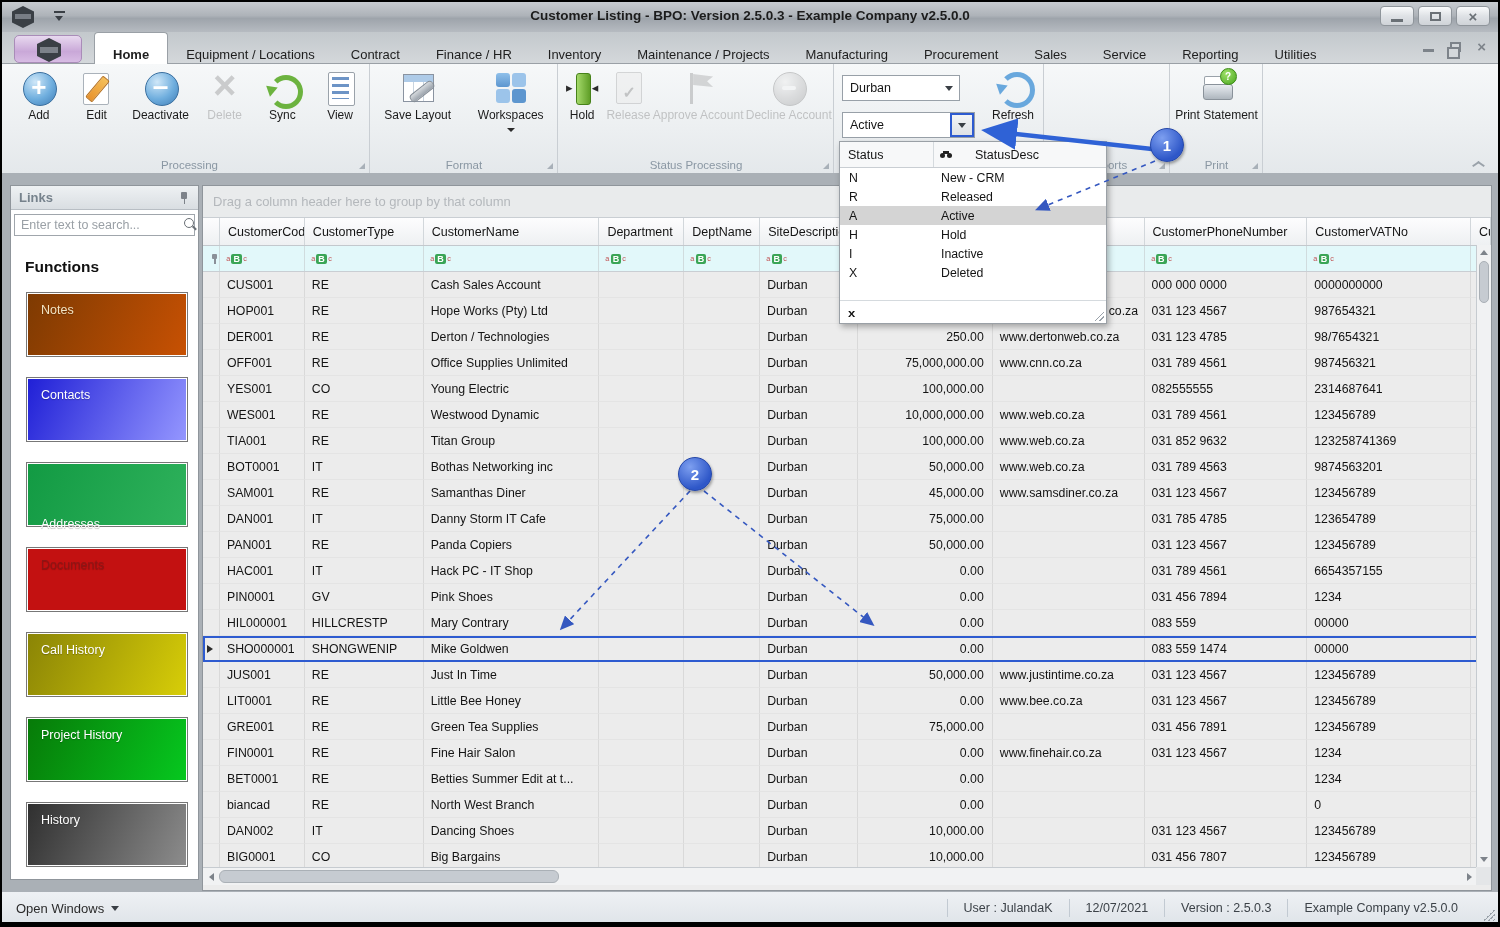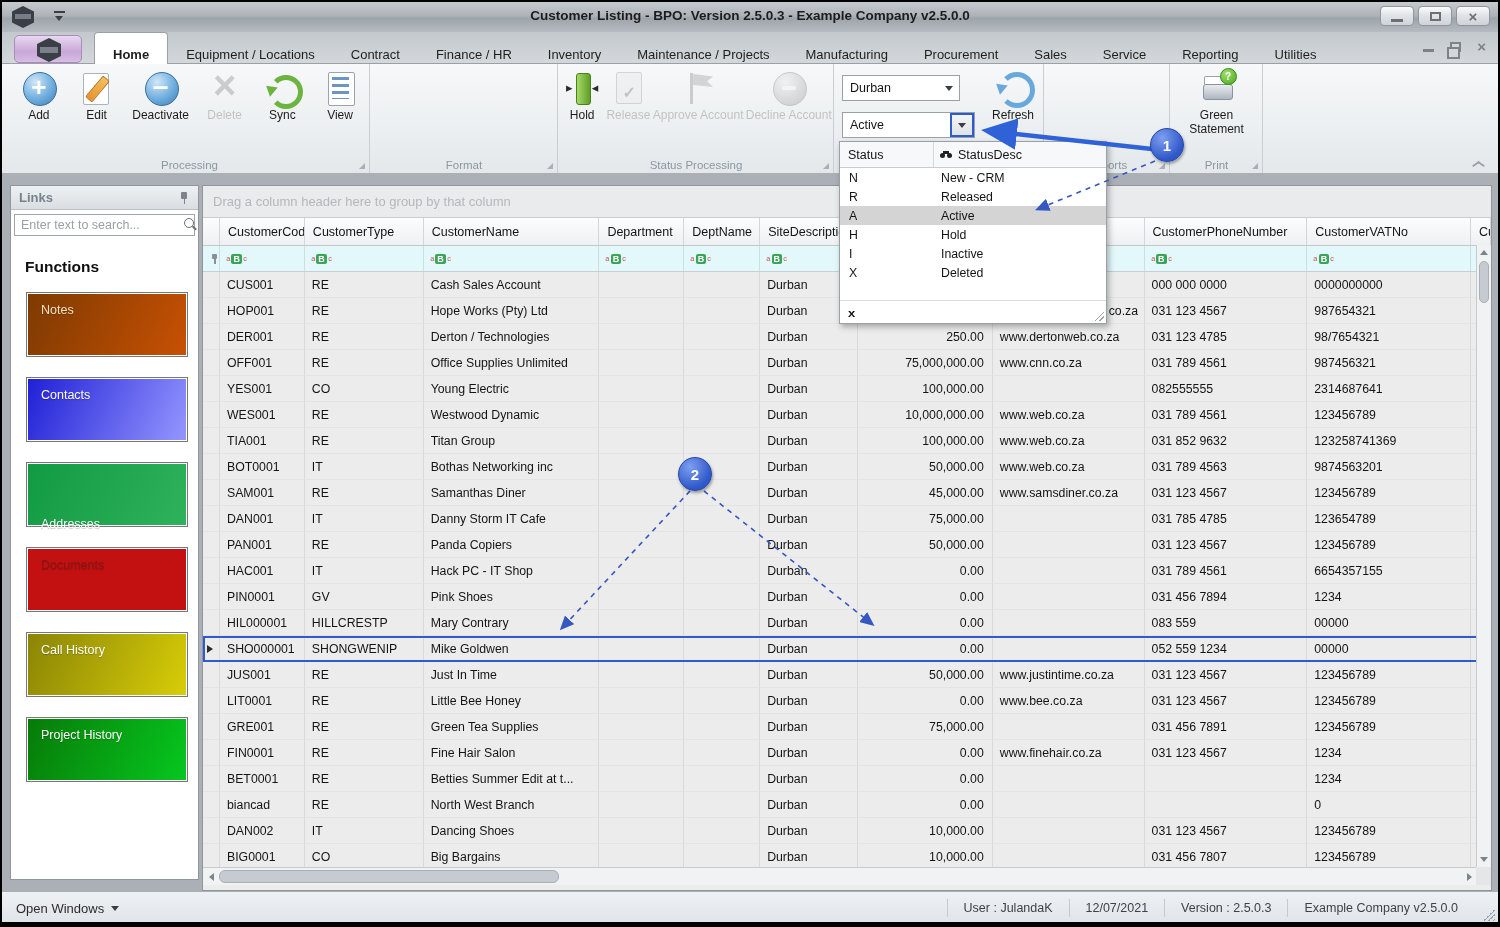--- a/index.html
+++ b/index.html
@@ -173,21 +173,21 @@
   .ow::after { content:""; border-left:4.5px solid transparent; border-right:4.5px solid transparent; border-top:5px solid #3a3f45; }
   .sb-right { margin-left:auto; display:flex; align-items:center; height:100%; padding-right:24px; }
   .sb-seg { padding:0 16px; font-size:12.5px; color:#3c4248; border-left:1px solid #c2cad2; height:18px; display:flex; align-items:center; }
   .sb-grip { position:absolute; right:3px; bottom:3px; width:12px; height:12px;
     background:linear-gradient(135deg, transparent 50%, #9aa2aa 50% 55%, transparent 55% 70%, #9aa2aa 70% 75%, transparent 75% 90%, #9aa2aa 90% 95%, transparent 95%); }
 
   
   .dropdown { position:absolute; left:837px; top:139px; width:268px; height:183px; background:#fff; border:1px solid #9aa0a6; box-shadow:2px 3px 6px rgba(0,0,0,.3); z-index:40; }
   .dd-head { display:flex; height:26px; border-bottom:1px solid #c9ced3; background:#f7f8f9; }
   .dd-h1 { width:94px; border-right:1px solid #d5dade; display:flex; align-items:center; padding-left:8px; font-size:12.5px; color:#141414; }
-  .dd-h2 { flex:1; display:flex; align-items:center; gap:5px; padding-left:6px; font-size:12.5px; color:#141414; }
+  .dd-h2 { flex:1; display:flex; align-items:center; gap:22px; padding-left:6px; font-size:12.5px; color:#141414; }
   .binoc-icon { position:relative; width:13px; height:10px; }
   .binoc-icon::before { content:""; position:absolute; left:0; top:3px; width:5px; height:5px; background:#222; border-radius:50%; box-shadow:7px 0 0 #222; }
   .binoc-icon::after { content:""; position:absolute; left:3px; top:1px; width:6px; height:3px; background:#222; }
   #drows { }
   .drow { display:flex; height:19px; font-size:12.3px; color:#141414; }
   .drow.sel { background:#d4d4d4; }
   .dd-c1 { width:94px; padding-left:9px; display:flex; align-items:center; }
   .dd-c2 { flex:1; padding-left:7px; display:flex; align-items:center; }
   .dd-footer { position:absolute; left:0; bottom:0; width:100%; height:23px; border-top:1px solid #d5dade; display:flex; align-items:center; }
   .dd-clear { margin-left:8px; font-size:13px; font-weight:bold; color:#111; transform:scaleY(.9); }
@@ -275,20 +275,31 @@
             </div>
             <div class="rbtn">
               <span class="ico i-view-icon"></span>
               <span class="rlabel">View</span>
             </div>
           </div>
           <div class="rg-label">Processing</div>
           <span class="rg-launcher"></span>
         </div>
         <div class="rgroup rg1">
+          <div class="rg-buttons">
+            <div class="rbtn">
+              <span class="ico i-save-layout-icon"></span>
+              <span class="rlabel">Save Layout</span>
+            </div>
+            <div class="rbtn">
+              <span class="ico i-workspaces-icon"></span>
+              <span class="rlabel">Workspaces</span>
+              <span class="dd-caret"></span>
+            </div>
+          </div>
           <div class="rg-label">Format</div>
           <span class="rg-launcher"></span>
         </div>
         <div class="rgroup rg2">
           <div class="rg-buttons">
             <div class="rbtn">
               <span class="ico i-hold-icon"></span>
               <span class="rlabel">Hold</span>
             </div>
             <div class="rbtn disabled">
@@ -308,21 +319,21 @@
           <span class="rg-launcher"></span>
         </div>
         <div class="rgroup rg3">
           <div class="rg-label">Reports</div>
           <span class="rg-launcher"></span>
         </div>
         <div class="rgroup rg4">
           <div class="rg-buttons">
             <div class="rbtn">
               <span class="ico i-print-statement-icon"></span>
-              <span class="rlabel">Green Statement</span>
+              <span class="rlabel">Print Statement</span>
             </div>
           </div>
           <div class="rg-label">Print</div>
           <span class="rg-launcher"></span>
         </div>
       </div>
 
     <div class="rgroup rg-combos">
       <div class="combo combo-durban">
         <span class="combo-text">Durban</span>
@@ -364,20 +375,23 @@
             <span class="tile-label" style="color: rgb(255, 255, 255); margin-top: 44px;">Addresses</span>
           </div>
           <div class="tile" style="background: linear-gradient(115deg, rgb(195, 17, 17), rgb(195, 17, 17));">
             <span class="tile-label" style="color: rgb(140, 22, 22);">Documents</span>
           </div>
           <div class="tile" style="background: linear-gradient(115deg, rgb(138, 132, 6), rgb(216, 206, 8));">
             <span class="tile-label" style="color: rgb(255, 255, 255);">Call History</span>
           </div>
           <div class="tile" style="background: linear-gradient(115deg, rgb(7, 122, 8), rgb(6, 200, 31));">
             <span class="tile-label" style="color: rgb(255, 255, 255);">Project History</span>
+          </div>
+          <div class="tile" style="background: linear-gradient(115deg, rgb(47, 47, 47), rgb(141, 141, 141));">
+            <span class="tile-label" style="color: rgb(255, 255, 255);">History</span>
           </div>
         </div>
     </div>
 
     <div class="grid">
       <div class="groupbar">
         <span>Drag a column header here to group by that column</span>
       </div>
       <div class="ghead" id="ghead">
           <div class="hcell" style="width: 17px;"></div>
@@ -671,21 +685,21 @@
               <span class="row-arrow"></span>
             </div>
             <div class="gcell" style="width: 85px;">SHO000001</div>
             <div class="gcell" style="width: 119px;">SHONGWENIP</div>
             <div class="gcell" style="width: 176px;">Mike Goldwen</div>
             <div class="gcell" style="width: 85px;"></div>
             <div class="gcell" style="width: 76px;"></div>
             <div class="gcell" style="width: 98px;">Durban</div>
             <div class="gcell num" style="width: 135px;">0.00</div>
             <div class="gcell" style="width: 152px;"></div>
-            <div class="gcell" style="width: 163px;">052 559 1234</div>
+            <div class="gcell" style="width: 163px;">083 559 1474</div>
             <div class="gcell" style="width: 164px;">00000</div>
             <div class="gcell" style="width: 20px;"></div>
           </div>
           <div class="grow">
             <div class="gcell" style="width: 17px; padding-left: 0px;"></div>
             <div class="gcell" style="width: 85px;">JUS001</div>
             <div class="gcell" style="width: 119px;">RE</div>
             <div class="gcell" style="width: 176px;">Just In Time</div>
             <div class="gcell" style="width: 85px;"></div>
             <div class="gcell" style="width: 76px;"></div>

